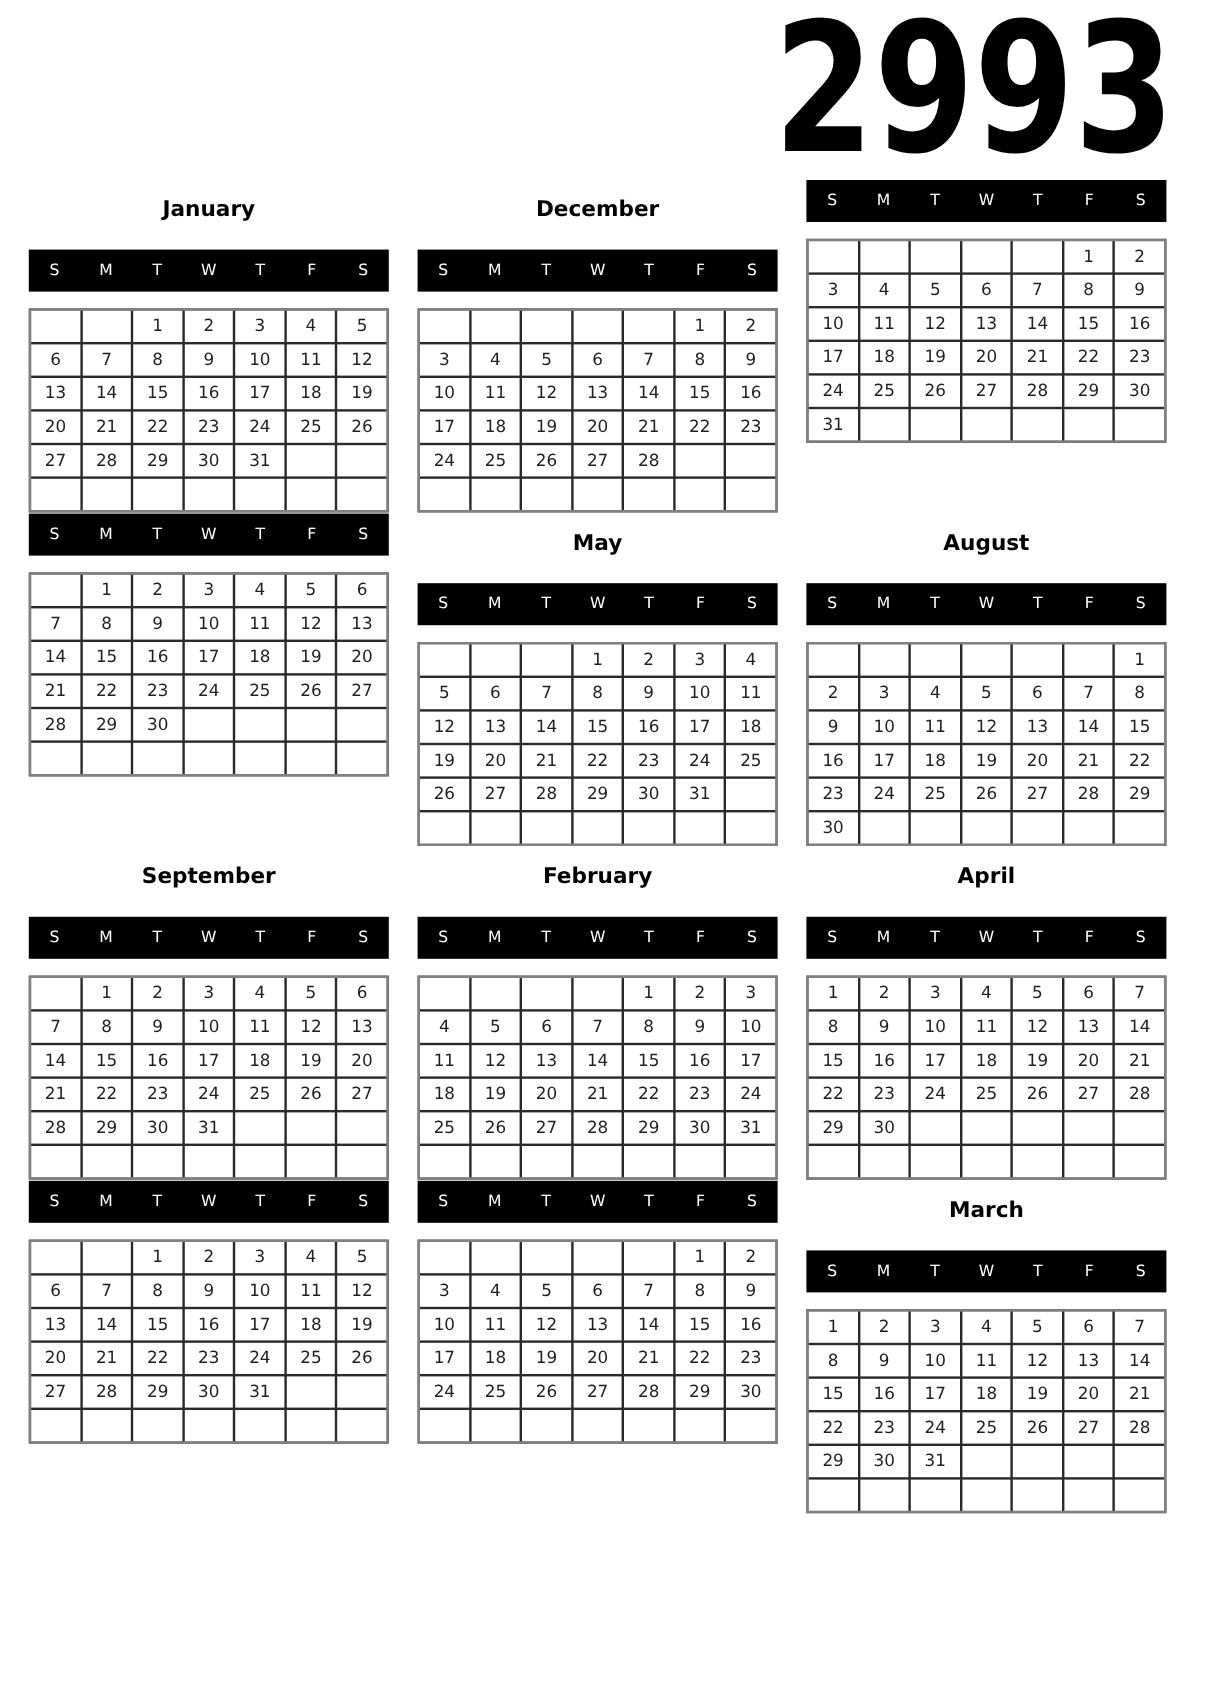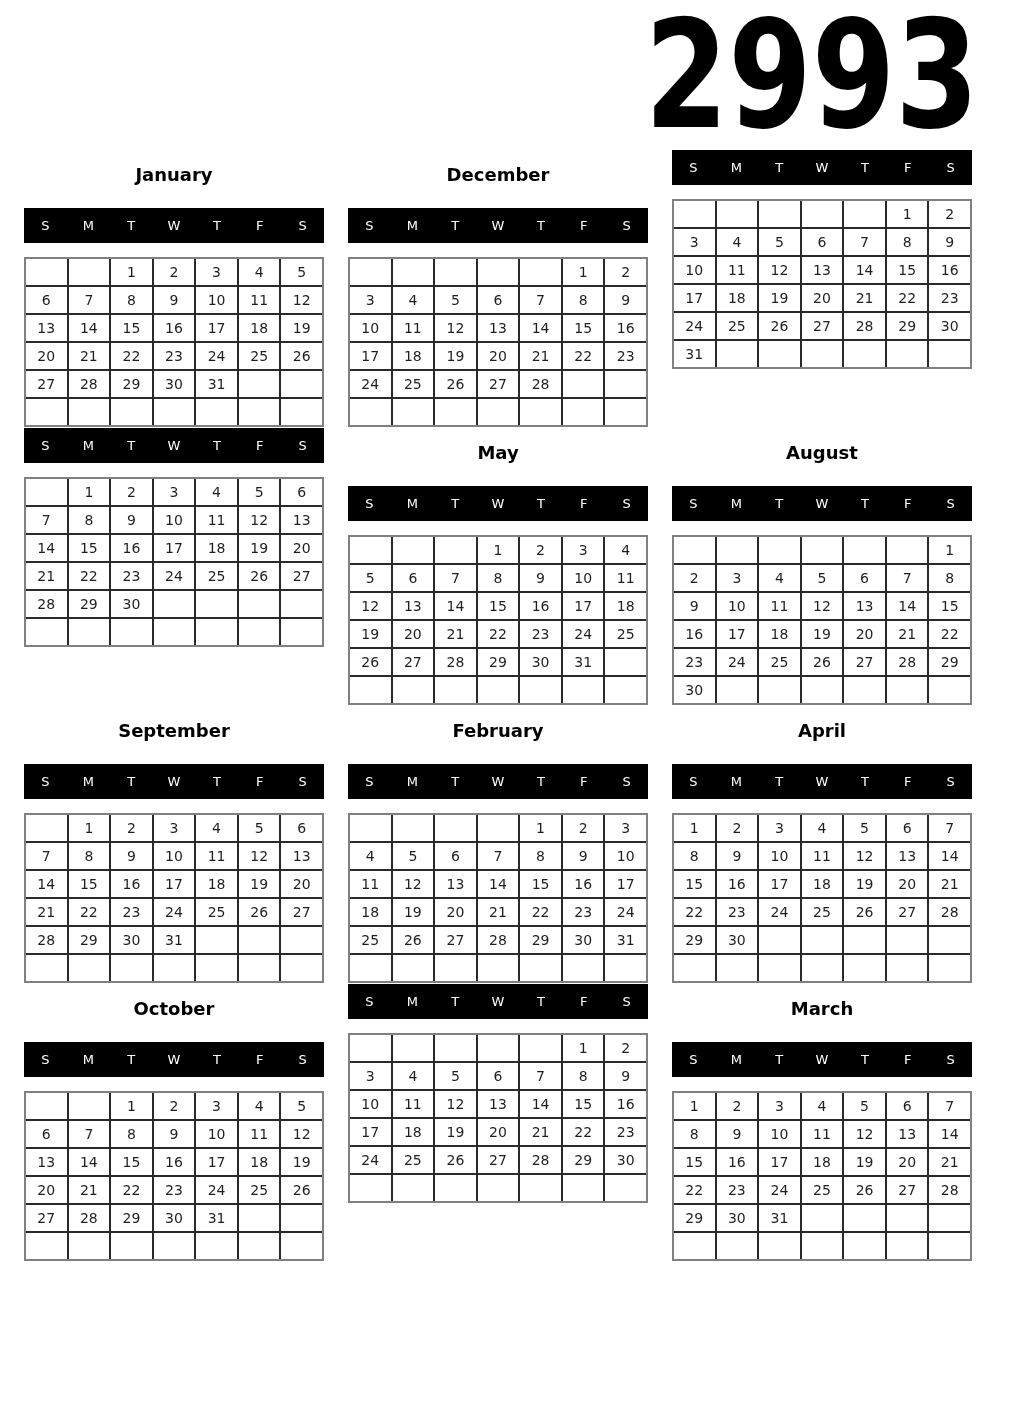--- a/index.html
+++ b/index.html
@@ -564,21 +564,20 @@
         <div class="day-cell"></div>
         <div class="day-cell"></div>
         <div class="day-cell"></div>
         <div class="day-cell"></div>
         <div class="day-cell"></div>
         <div class="day-cell"></div>
       </div>
   </div>
 
   <div class="month">
-    <div class="month-name">October</div>
     <div class="weekday-header">
         <div>S</div>
         <div>M</div>
         <div>T</div>
         <div>W</div>
         <div>T</div>
         <div>F</div>
         <div>S</div>
       </div>
     <div class="day-grid">

